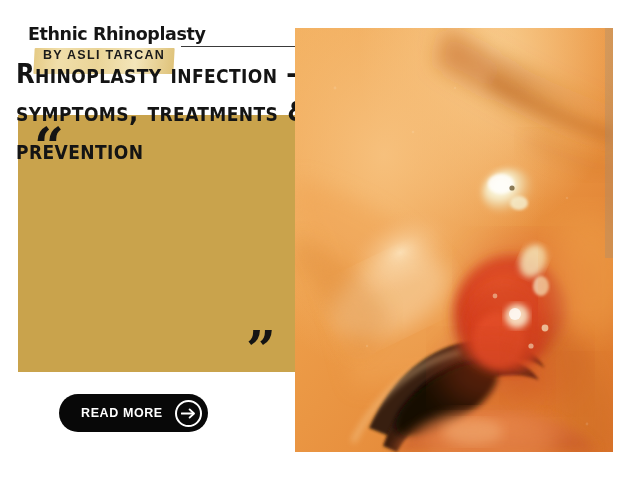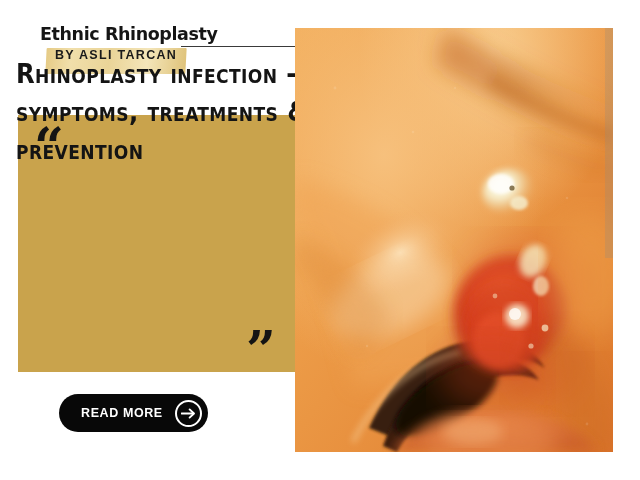--- a/index.html
+++ b/index.html
@@ -11,21 +11,21 @@
   }
   #canvas {
     position:relative;
     width:640px; height:480px;
     background:#ffffff;
   }
 
   
   #brand {
     position:absolute;
-    left:40px; top:26px;
+    left:28px; top:26px;
     width:152px;
   }
   #brand-title {
     font-family:"DejaVu Sans", sans-serif;
     font-weight:700;
     font-size:17.5px;
     letter-spacing:-0.4px;
     color:#151515;
     line-height:1;
     white-space:nowrap;

